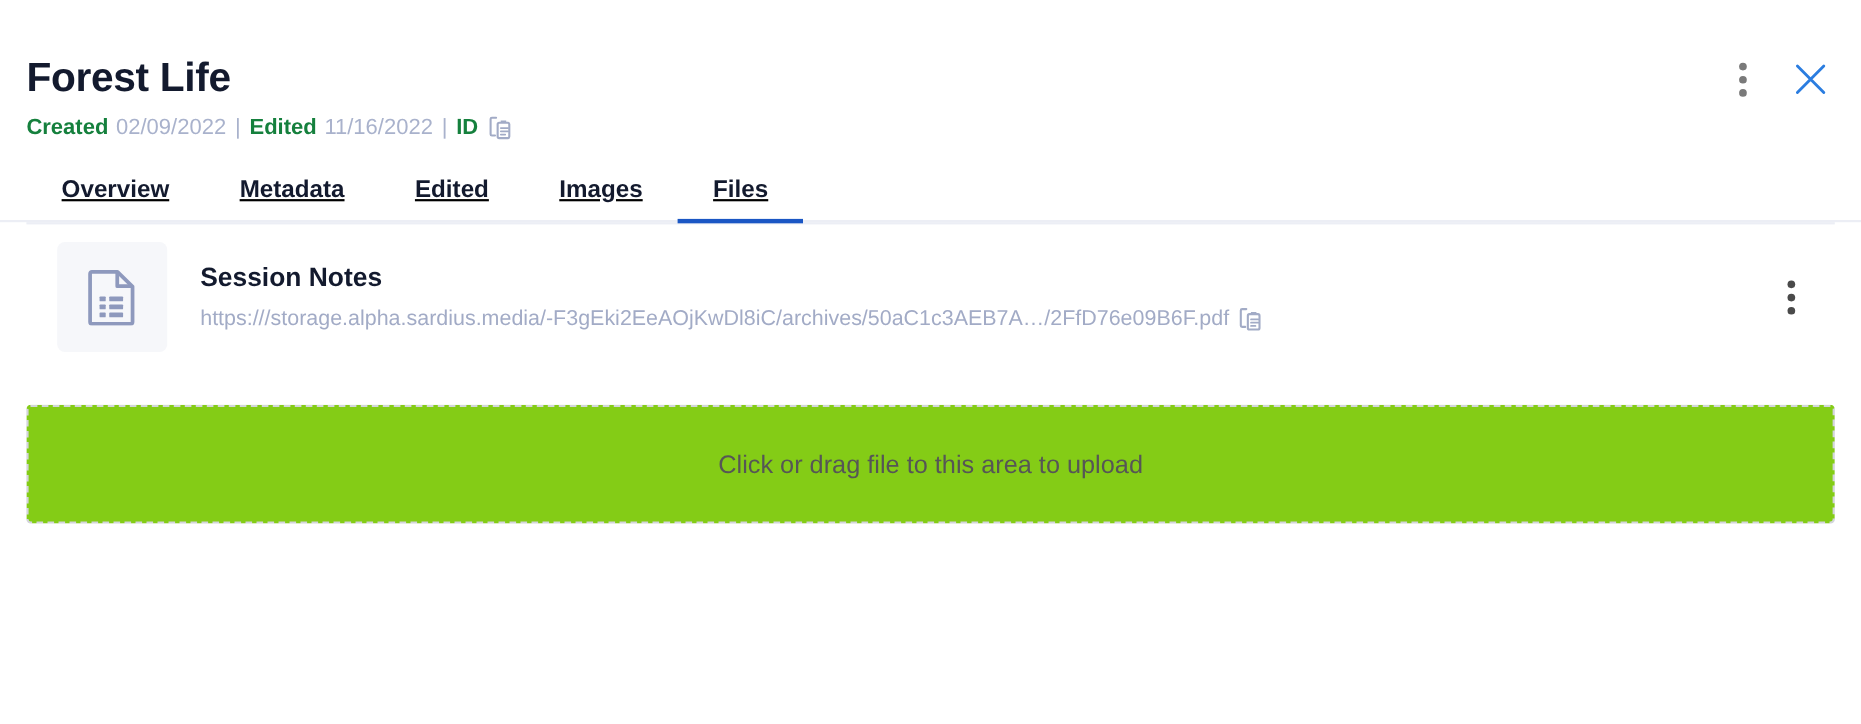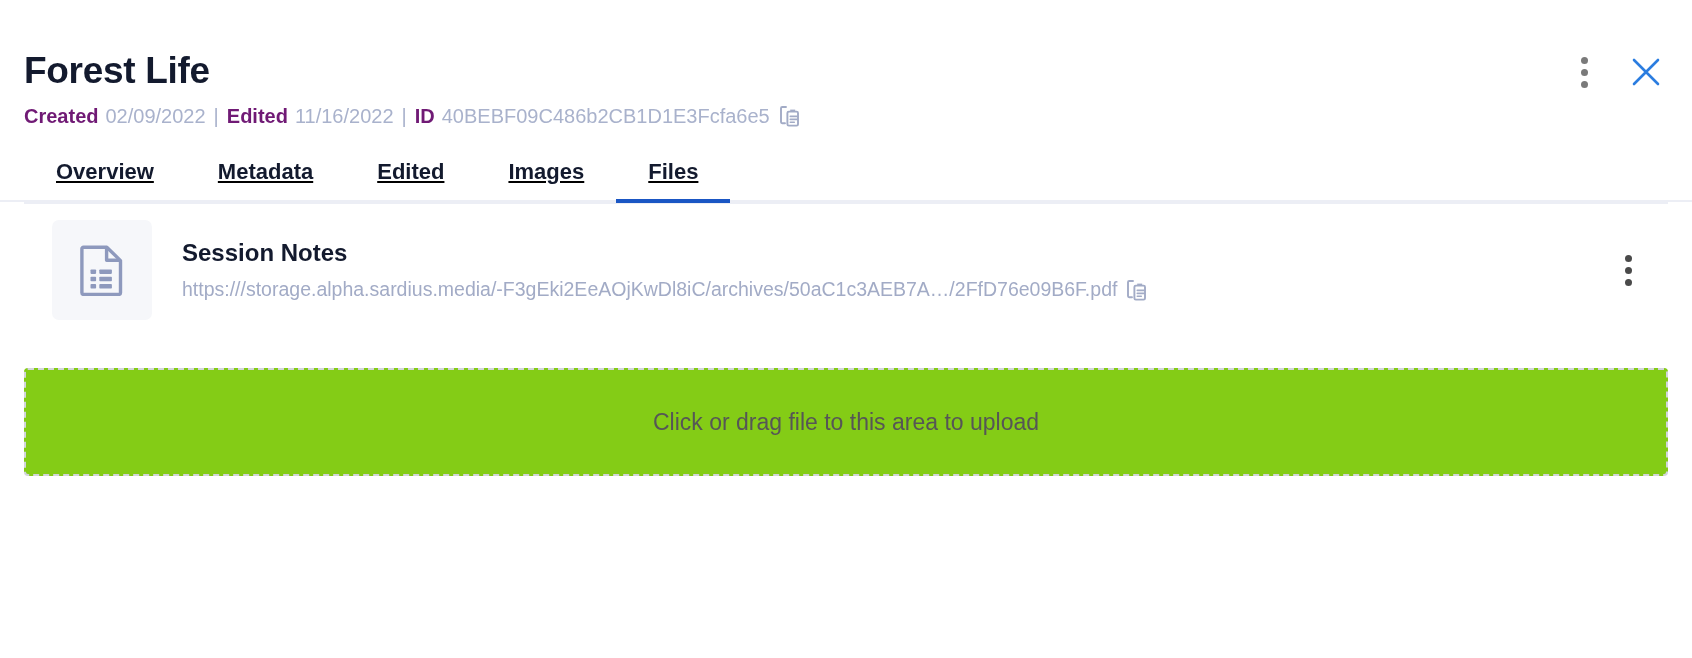--- a/index.html
+++ b/index.html
@@ -37,21 +37,21 @@
     font-size: 20px;
     line-height: 26px;
     color: #9ca6c4;
     display: flex;
     align-items: center;
     flex-wrap: nowrap;
     white-space: nowrap;
   }
   .meta-label {
     font-weight: bold;
-    color: #701a75;
+    color: #15803d;
   }
   .meta-value {
     color: #a9b2cc;
     margin-left: 7px;
   }
   .meta-sep {
     color: #a9b2cc;
     margin: 0 8px;
   }
   .copy-icon {
@@ -196,21 +196,20 @@
     <div class="title">Forest Life</div>
 
     <div class="meta-line">
       <span class="meta-label">Created</span>
       <span class="meta-value">02/09/2022</span>
       <span class="meta-sep">|</span>
       <span class="meta-label">Edited</span>
       <span class="meta-value">11/16/2022</span>
       <span class="meta-sep">|</span>
       <span class="meta-label">ID</span>
-      <span class="meta-value">40BEBF09C486b2CB1D1E3Fcfa6e5</span>
       <span class="copy-icon">
         <svg width="22" height="24" viewBox="0 0 22 24" fill="none">
           <path d="M7 2 H3.2 A1.2 1.2 0 0 0 2 3.2 V17 A1.2 1.2 0 0 0 3.2 18.2 H6" stroke="#a2abc6" stroke-width="1.9" stroke-linecap="round" fill="none"></path>
           <rect x="8.4" y="6.6" width="10.6" height="14" rx="1.4" stroke="#a2abc6" stroke-width="1.9" fill="none"></rect>
           <path d="M11.2 4.6 h5 v2.2 h-5 z" fill="#a2abc6"></path>
           <path d="M11.3 11.4 h6.6 M11.3 14.4 h6.6 M11.3 17.3 h4" stroke="#a2abc6" stroke-width="1.6" stroke-linecap="round"></path>
         </svg>
       </span>
     </div>
   </div>

